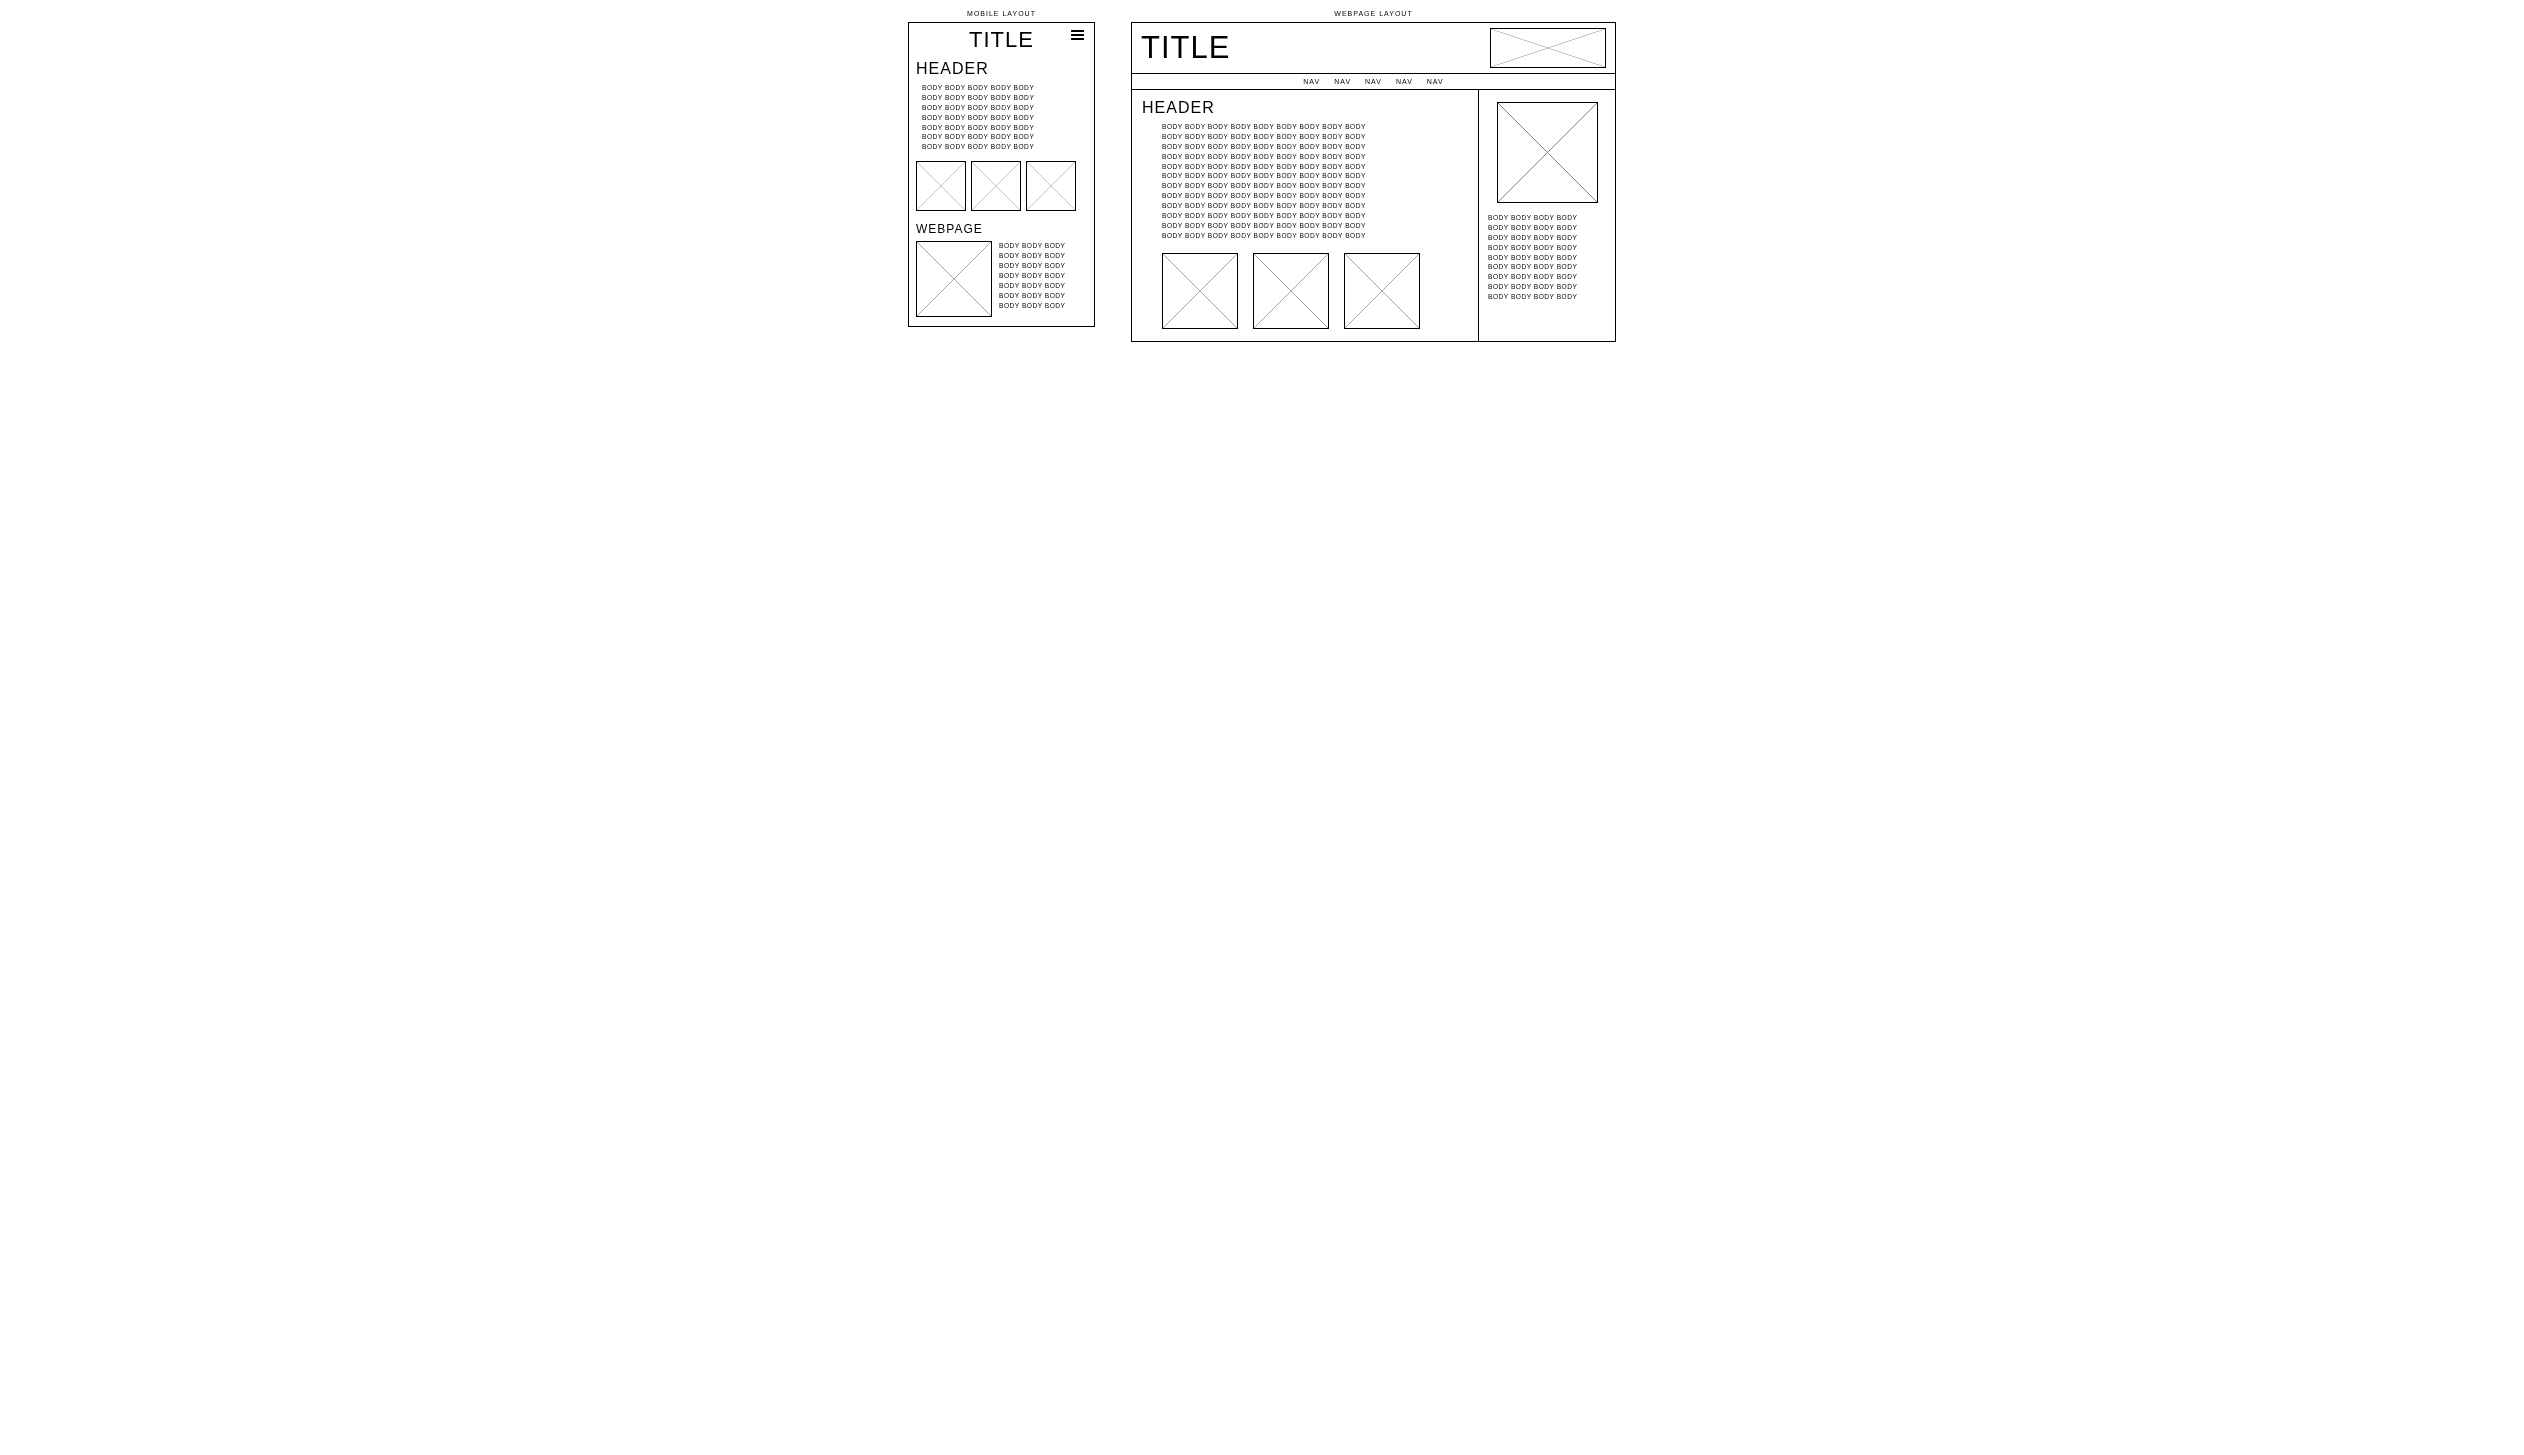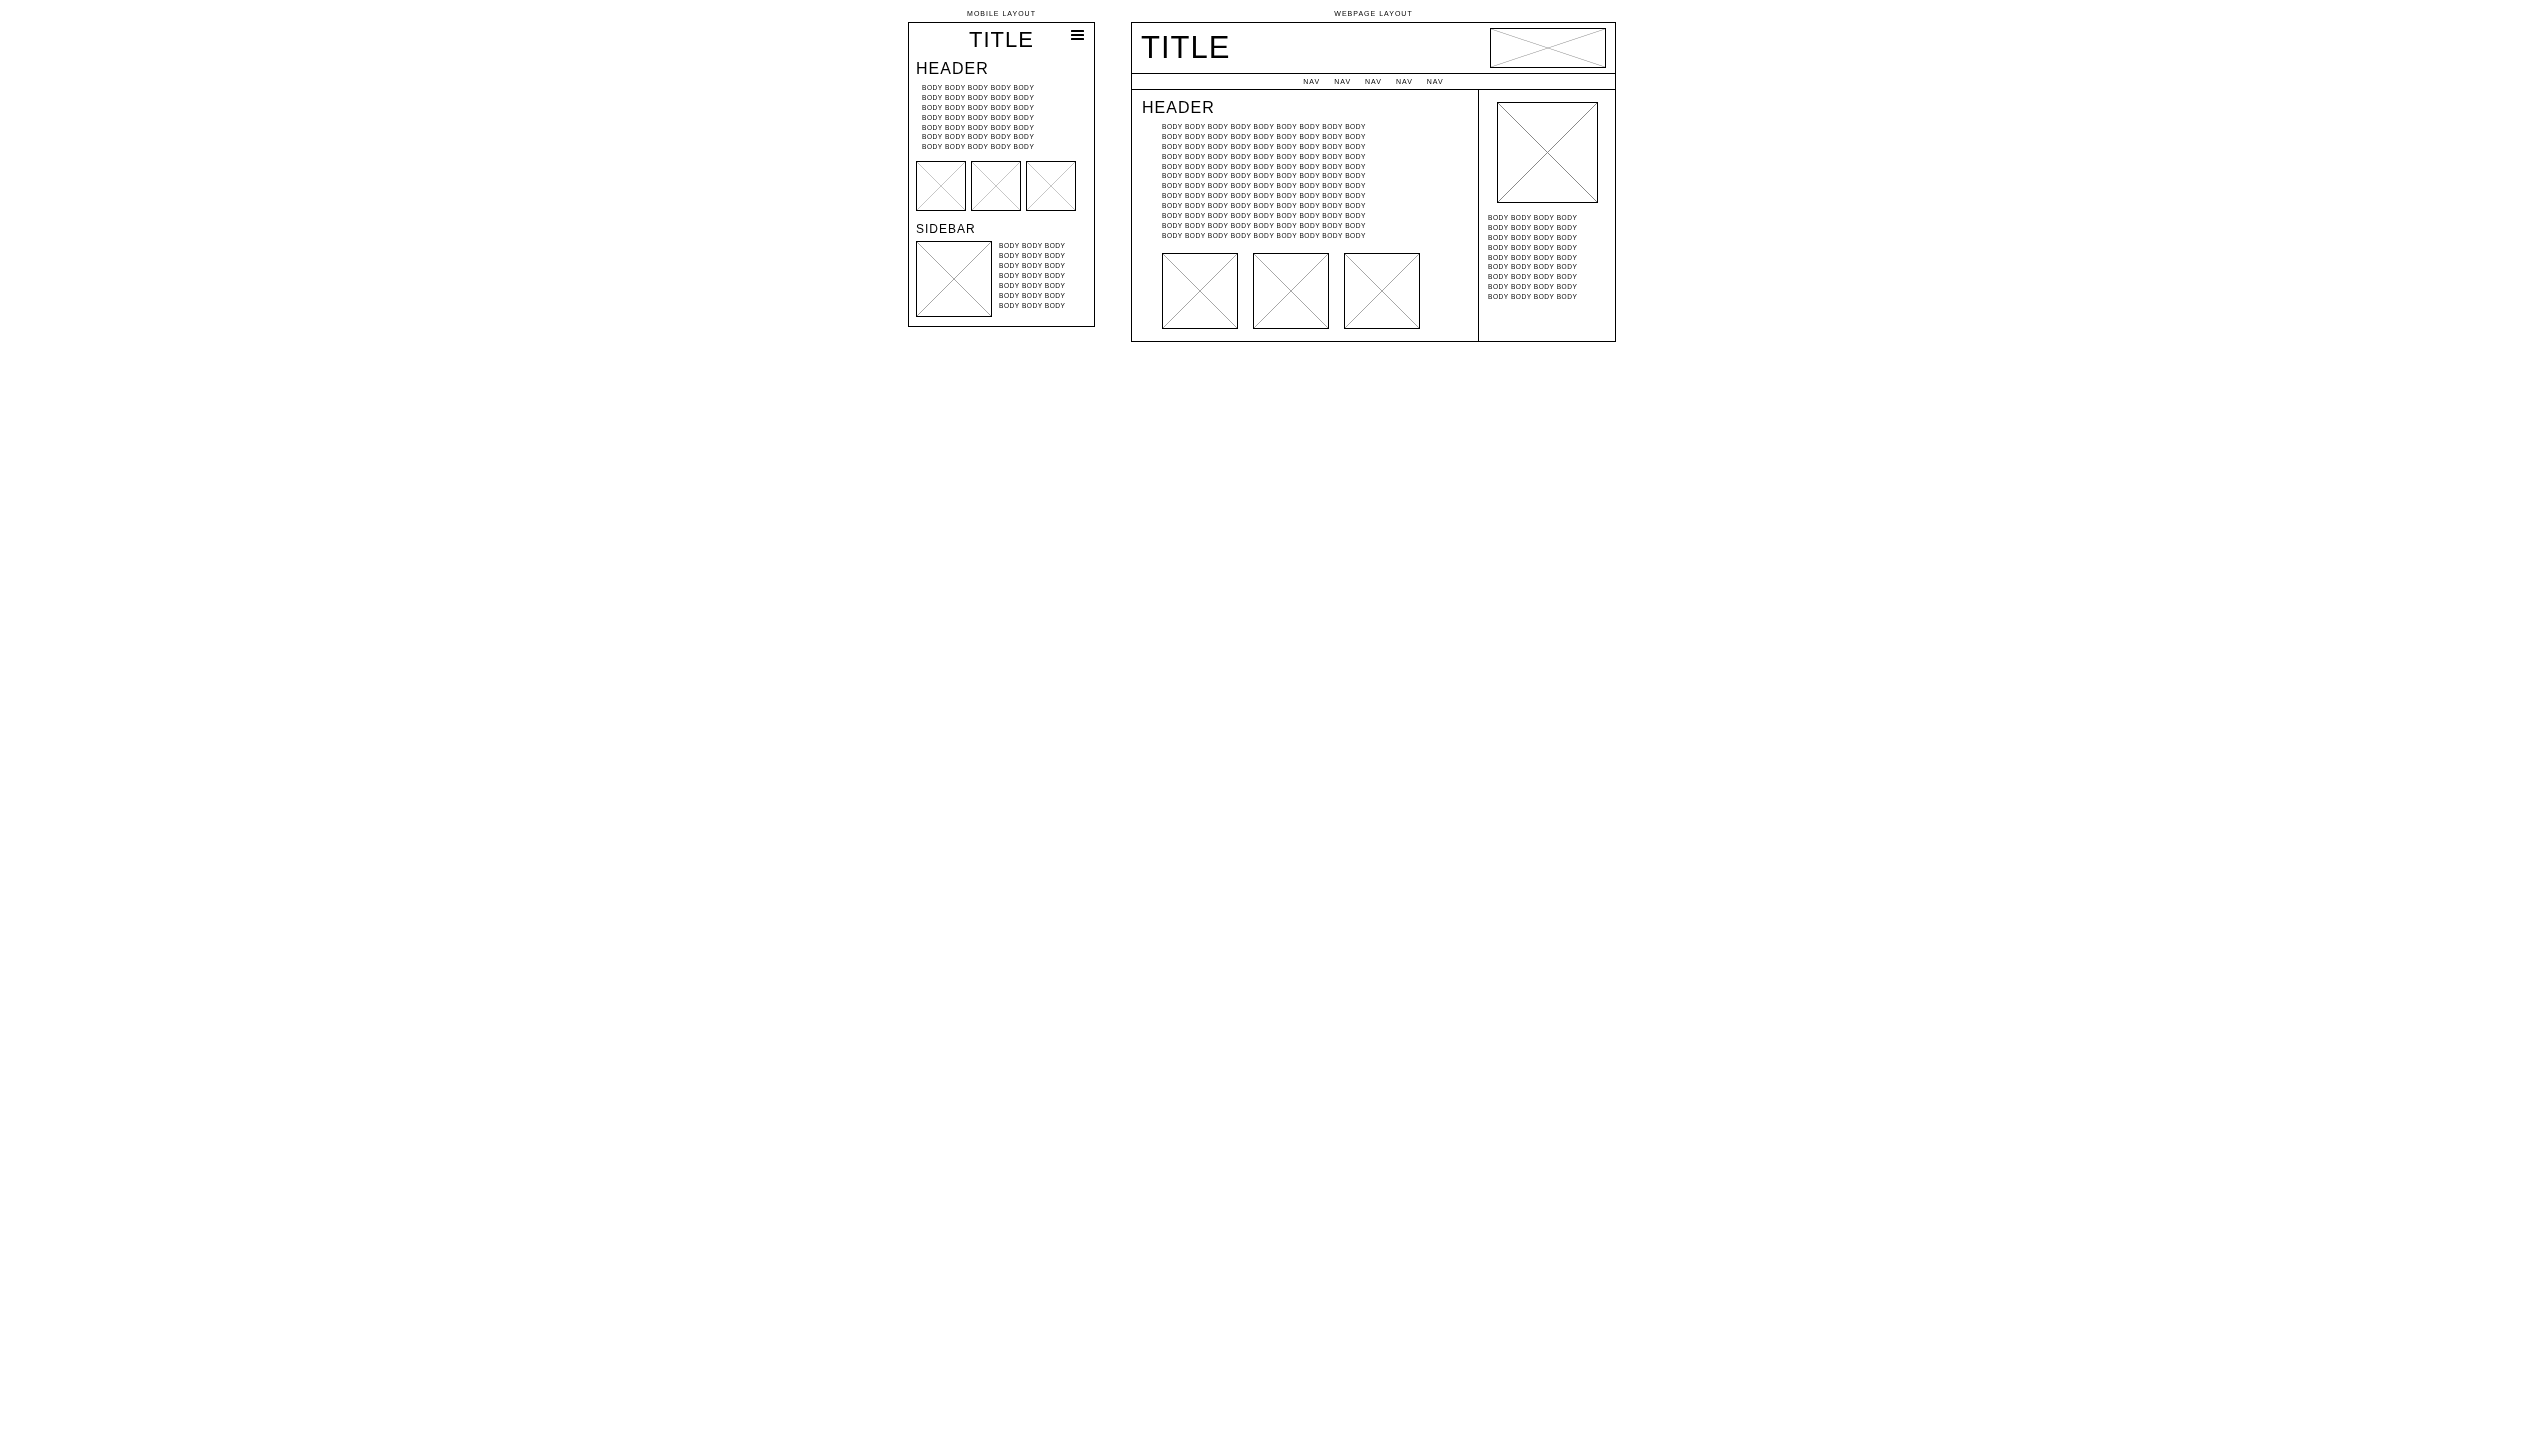--- a/index.html
+++ b/index.html
@@ -153,21 +153,21 @@
               <line x1="100" y1="0" x2="0" y2="100" stroke="#888" stroke-width="1"></line>
             </svg>
           </div>
         <div class="ph">
             <svg viewBox="0 0 100 100" preserveAspectRatio="none">
               <line x1="0" y1="0" x2="100" y2="100" stroke="#888" stroke-width="1"></line>
               <line x1="100" y1="0" x2="0" y2="100" stroke="#888" stroke-width="1"></line>
             </svg>
           </div>
       </div>
-      <div class="sidebar-header">SIDEBAR</div>
+      <div class="sidebar-header">WEBPAGE</div>
       <div class="sidebar-row">
         <div class="ph">
             <svg viewBox="0 0 100 100" preserveAspectRatio="none">
               <line x1="0" y1="0" x2="100" y2="100" stroke="#888" stroke-width="1"></line>
               <line x1="100" y1="0" x2="0" y2="100" stroke="#888" stroke-width="1"></line>
             </svg>
           </div>
         <div class="body-block">BODY BODY BODY
 BODY BODY BODY
 BODY BODY BODY

